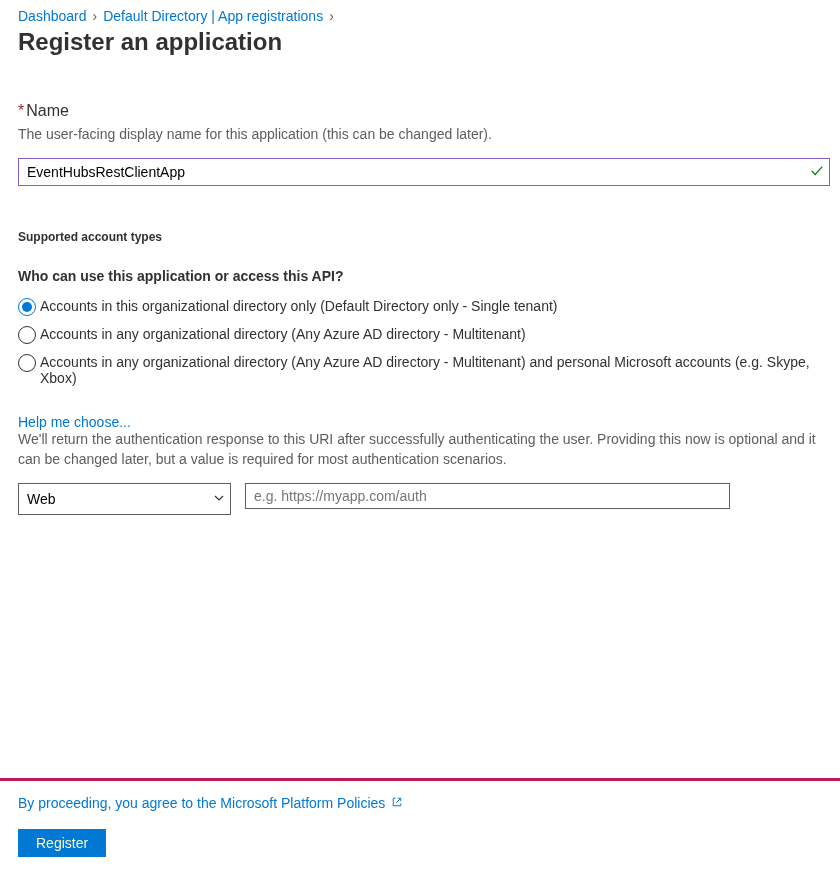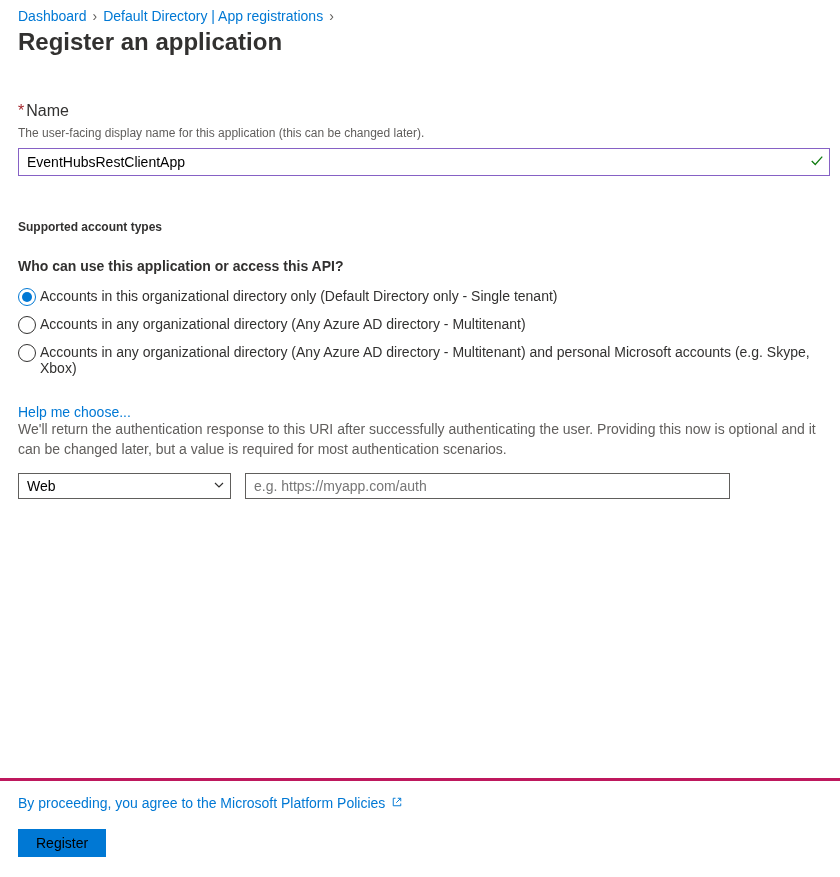--- a/index.html
+++ b/index.html
@@ -9,21 +9,21 @@
     .breadcrumb { font-size: 14px; color: #605e5c; display: flex; align-items: center; flex-wrap: wrap; gap: 4px; margin-bottom: 4px; }
     .breadcrumb a { color: #0078d4; text-decoration: none; }
     .breadcrumb .sep { color: #605e5c; padding: 0 2px; }
 
     h1.page-title { font-size: 24px; font-weight: 600; color: #323130; margin-bottom: 46px; margin-top:2px;}
 
     .section { margin-bottom: 30px; }
 
     .field-label { font-size: 16px; color: #323130; margin-bottom: 6px; }
     .req-star { color: #a4262c; margin-right:2px; }
-    .field-help { font-size: 12px; color: #605e5c; margin-bottom: 8px; }
+    .field-help { font-size: 14px; color: #605e5c; margin-bottom: 16px; }
 
     .name-input-wrap { position: relative; }
     .name-input { width: 100%; height: 28px; border: 1px solid #8661c5; padding: 4px 28px 4px 8px; font-size: 14px; outline: none; background:#fff; }
     .valid-icon { position: absolute; right: 6px; top: 50%; transform: translateY(-50%); color: #107c10; }
 
     .section-title { font-size: 12px; font-weight: 700; color: #323130; margin-bottom: 24px; margin-top: 44px; }
     .subheading { font-size: 14px; font-weight: 600; color: #323130; margin-bottom: 14px; }
 
     .radio-row { display: flex; align-items: flex-start; margin-bottom: 10px; }
     .radio-circle { width: 18px; height: 18px; border: 1px solid #323130; border-radius: 50%; display: inline-flex; align-items: center; justify-content: center; flex-shrink:0; cursor:pointer; }
@@ -32,29 +32,29 @@
     .radio-circle.checked .dot { display:block; }
     .radio-label { font-size: 14px; color: #323130; padding-left: 4px; }
 
     .help-link { color: #0078d4; text-decoration: none; font-size: 14px; display:inline-block; margin-top: 18px;}
 
     .redirect-title { font-size: 16px; color: #323130; margin-top: 56px; margin-bottom: 10px; }
     .redirect-desc { font-size: 14px; color: #605e5c; line-height: 1.4; margin-bottom: 14px; max-width: 804px; }
 
     .redirect-row { display: flex; gap: 14px; }
     .select-wrap { position: relative; width: 213px; }
-    .platform-select { width: 100%; height: 26px; border: 1px solid #605e5c; padding: 2px 26px 2px 8px; font-size: 14px; background: #fff; appearance: none; -webkit-appearance:none; }
+    .platform-select { width: 100%; height: 32px; border: 1px solid #605e5c; padding: 2px 26px 2px 8px; font-size: 14px; background: #fff; appearance: none; -webkit-appearance:none; }
     .chevron { position: absolute; right: 6px; top: 50%; transform: translateY(-50%); pointer-events: none; color:#323130; }
     .uri-input { width: 485px; height: 26px; border: 1px solid #605e5c; padding: 2px 8px; font-size: 14px; }
     .uri-input::placeholder { color: #767676; }
 
     .footer { position: absolute; left: 0; right: 0; bottom: 0; border-top: 3px solid #be185d; padding: 14px 18px 20px 18px; background:#fff; }
     .policy-text { color: #0078d4; font-size: 14px; text-decoration: none; display: inline-flex; align-items: center; gap: 6px; margin-bottom: 18px; }
     .ext-icon { color: #0078d4; }
-    .register-btn { background: #0078d4; color: #000000; border: none; padding: 6px 18px; font-size: 14px; cursor: pointer; }
+    .register-btn { background: #0078d4; color: #fef9c3; border: none; padding: 6px 18px; font-size: 14px; cursor: pointer; }
   </style>
 </head>
 <body>
 
 <div class="main">
 
   <div class="breadcrumb">
     <a href="#">Dashboard</a>
     <span class="sep">›</span>
     <a href="#">Default Directory | App registrations</a>

